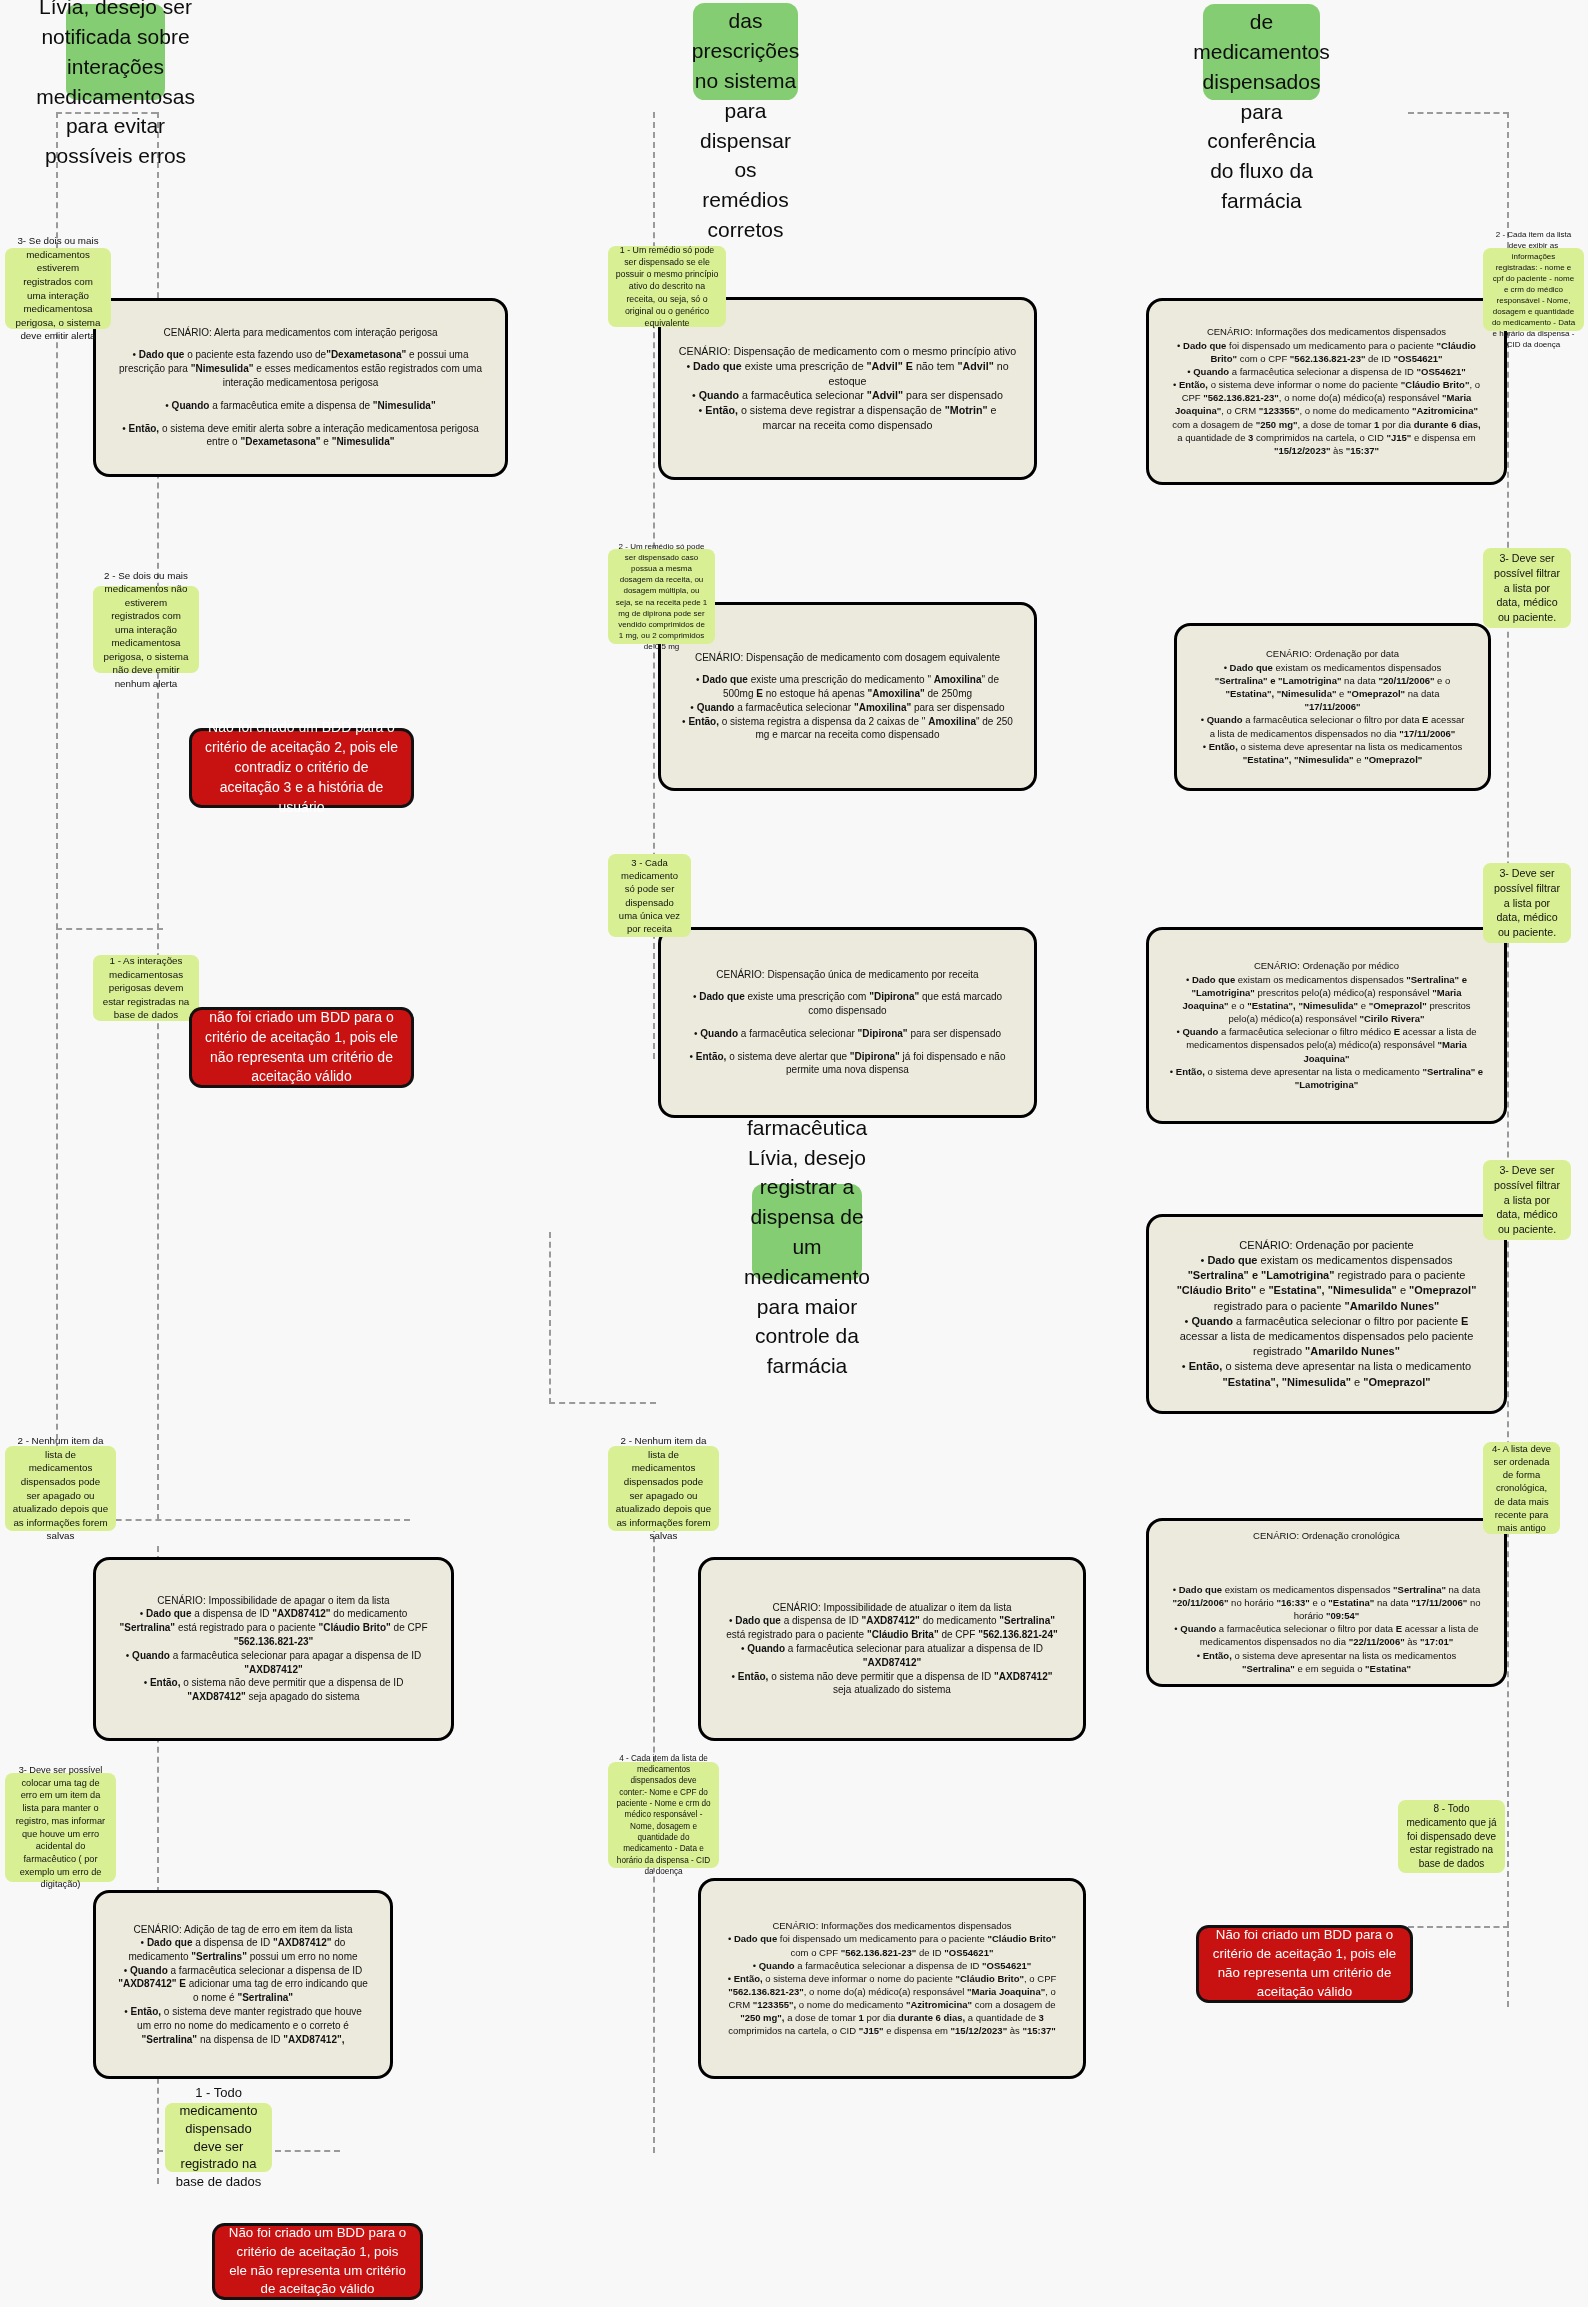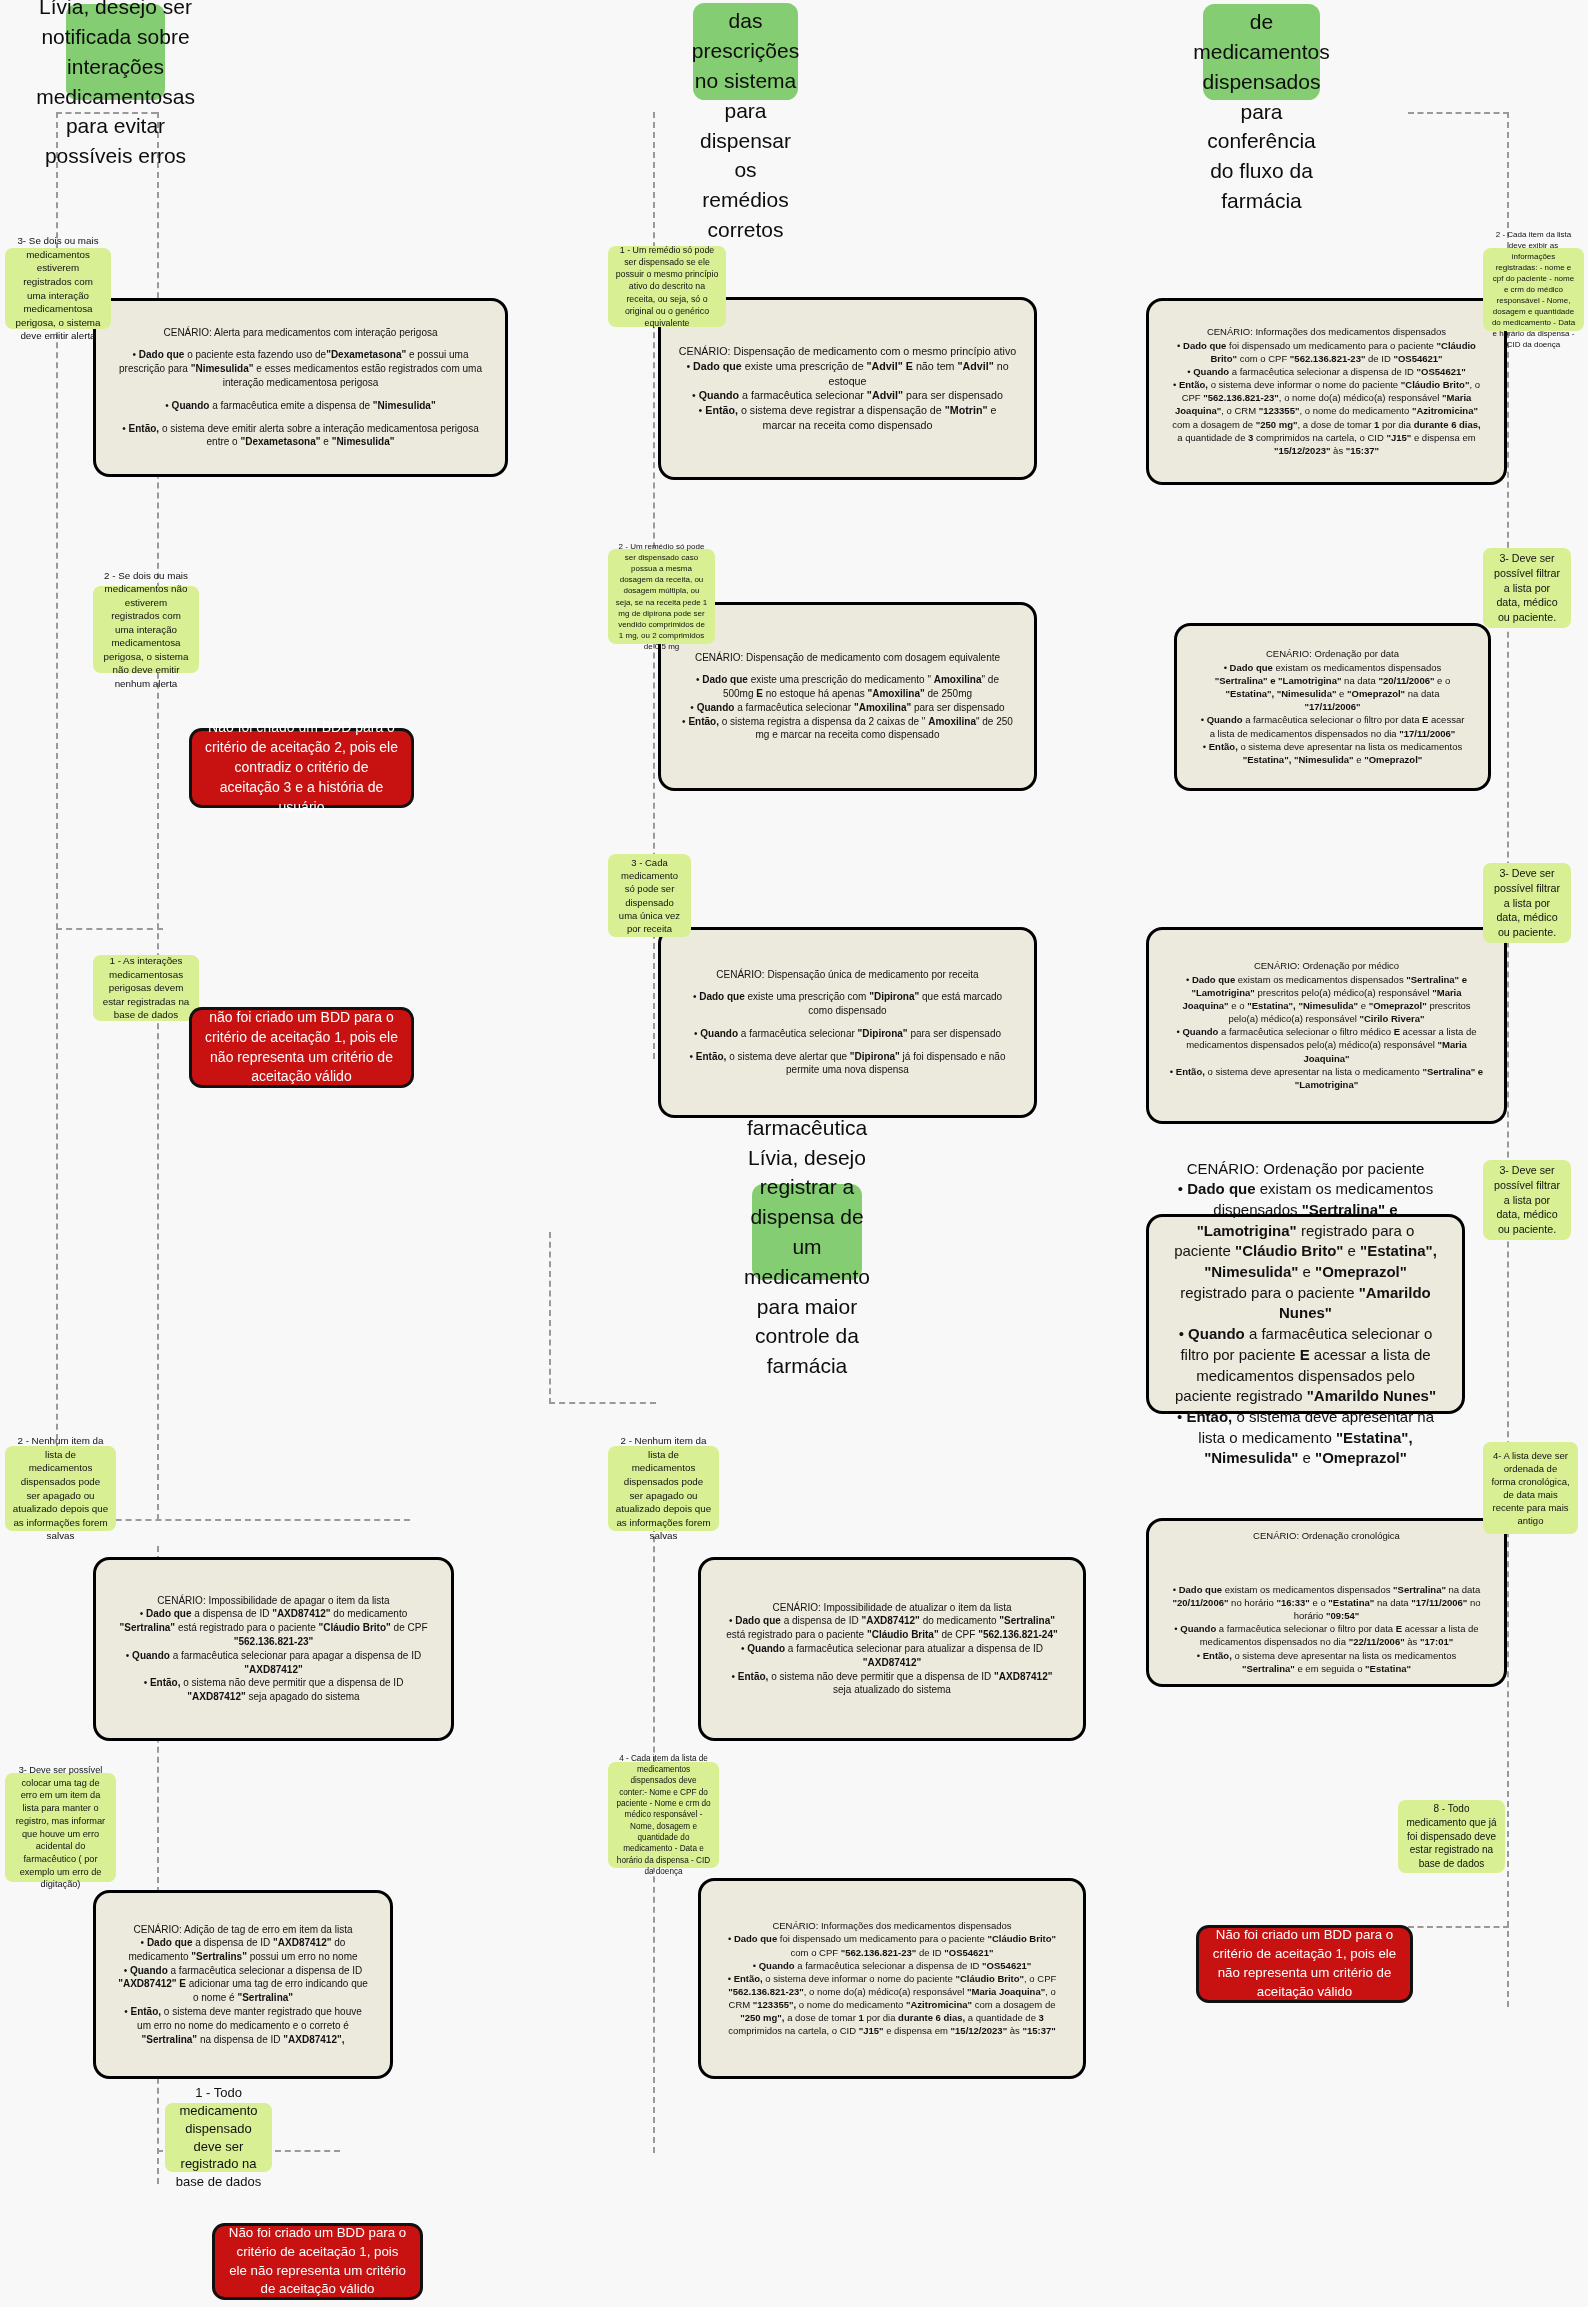--- a/index.html
+++ b/index.html
@@ -269,30 +269,30 @@
         <li class="bul"><b>Dado que </b>existam os medicamentos dispensados <b>"Sertralina" e "Lamotrigina"</b> prescritos pelo(a) médico(a) responsável <b>"Maria Joaquina"</b> e o <b>"Estatina", "Nimesulida"</b> e <b>"Omeprazol"</b> prescritos pelo(a) médico(a) responsável <b>"Cirilo Rivera"</b></li>
         <li class="bul"><b>Quando </b>a farmacêutica selecionar o filtro médico <b>E</b> acessar a lista de medicamentos dispensados pelo(a) médico(a) responsável <b>"Maria Joaquina"</b></li>
         <li class="bul"><b>Então, </b>o sistema deve apresentar na lista o medicamento <b>"Sertralina" e "Lamotrigina"</b></li>
       </ul>
   </div>
 
   <div class="note" style="left:1483px;top:1160px;width:88px;height:80px;font-size:10.7px;">
     <span>3- Deve ser possível filtrar a lista por data, médico ou paciente.</span>
   </div>
 
-  <div class="card" style="left:1146px;top:1214px;width:319px;height:200px;font-size:15px;">
+  <div class="card" style="left:1146px;top:1214px;width:361px;height:200px;font-size:11px;">
     <div class="title">CENÁRIO: Ordenação por paciente</div>
     <ul>
         <li class="bul"><b>Dado que </b>existam os medicamentos dispensados <b>"Sertralina" e "Lamotrigina"</b> registrado para o paciente <b>"Cláudio Brito"</b> e <b>"Estatina", "Nimesulida"</b> e <b>"Omeprazol"</b> registrado para o paciente <b>"Amarildo Nunes"</b></li>
         <li class="bul"><b>Quando </b>a farmacêutica selecionar o filtro por paciente <b>E</b> acessar a lista de medicamentos dispensados pelo paciente registrado <b>"Amarildo Nunes"</b></li>
         <li class="bul"><b>Então, </b>o sistema deve apresentar na lista o medicamento <b>"Estatina", "Nimesulida"</b> e <b>"Omeprazol"</b></li>
       </ul>
   </div>
 
-  <div class="note" style="left:1483px;top:1442px;width:95px;height:92px;font-size:9.5px;">
+  <div class="note" style="left:1483px;top:1442px;width:77px;height:92px;font-size:9.5px;">
     <span>4- A lista deve ser ordenada de forma cronológica, de data mais recente para mais antigo</span>
   </div>
 
   <div class="card" style="left:1146px;top:1518px;width:361px;height:169px;font-size:9.5px;gap:40px;">
     <div class="title">CENÁRIO: Ordenação cronológica</div>
     <ul>
         <li class="bul"><b>Dado que </b>existam os medicamentos dispensados <b>"Sertralina"</b> na data <b>"20/11/2006"</b> no horário <b>"16:33"</b> e o <b>"Estatina"</b> na data <b>"17/11/2006"</b> no horário <b>"09:54"</b></li>
         <li class="bul"><b>Quando </b>a farmacêutica selecionar o filtro por data <b>E</b> acessar a lista de medicamentos dispensados no dia <b>"22/11/2006"</b> às <b>"17:01"</b></li>
         <li class="bul"><b>Então, </b>o sistema deve apresentar na lista os medicamentos <b>"Sertralina"</b> e em seguida o <b>"Estatina"</b></li>
       </ul>

